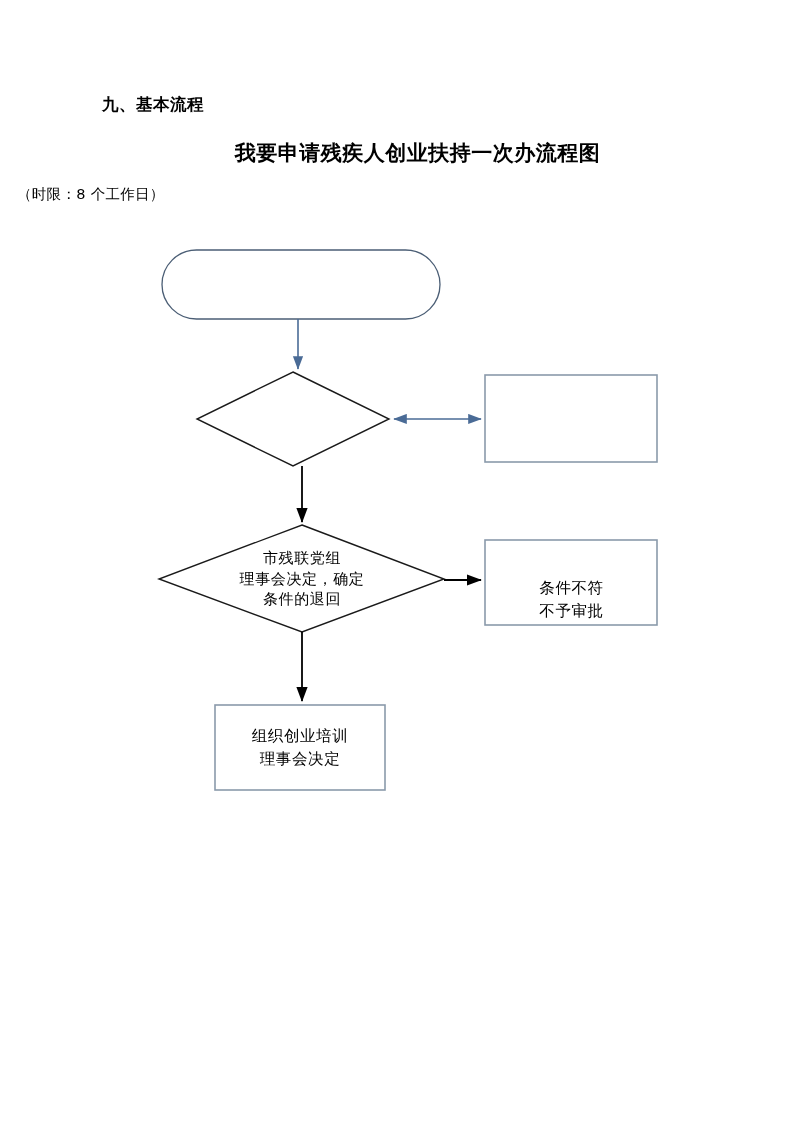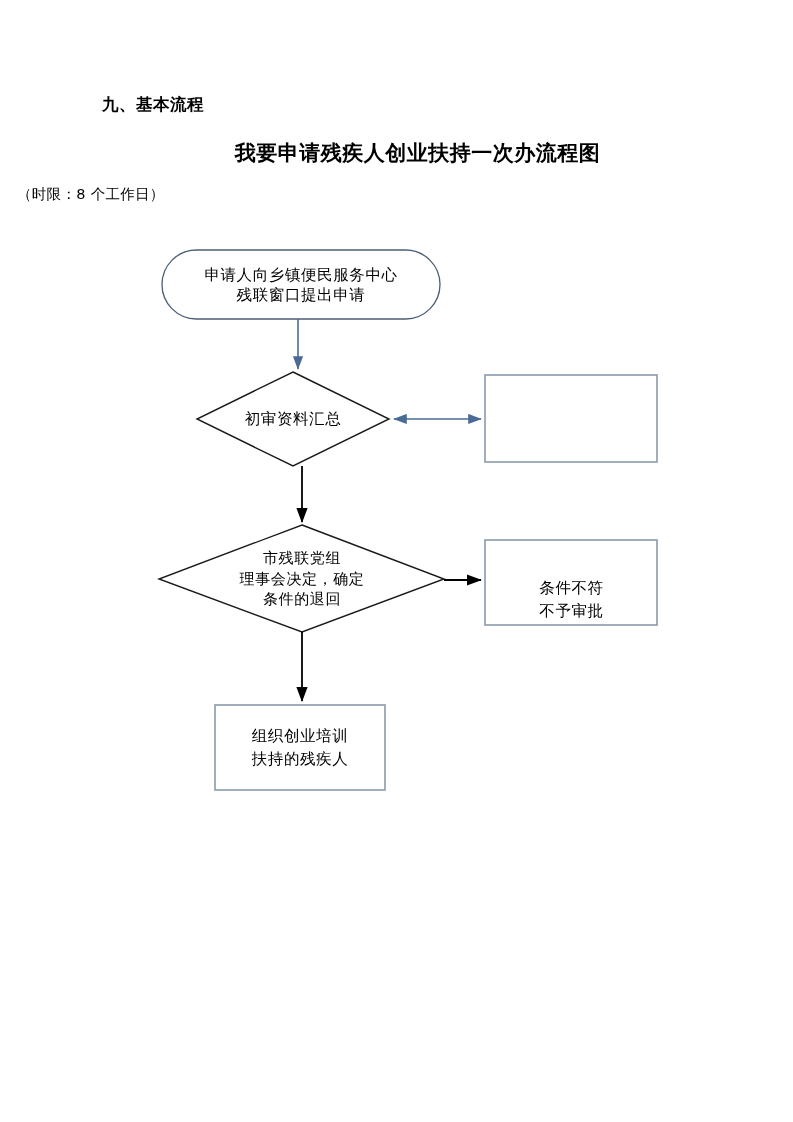--- a/index.html
+++ b/index.html
@@ -170,40 +170,33 @@
 
       <line x1="387" y1="419" x2="474" y2="419" stroke="#4a6b96" stroke-width="1.6" marker-start="url(#arrow-blue-start)" marker-end="url(#arrow-blue-end)"></line>
 
       <line x1="295" y1="466" x2="295" y2="522" stroke="#000000" stroke-width="1.8" marker-end="url(#arrow-black-end)"></line>
 
       <line x1="437" y1="580" x2="474" y2="580" stroke="#000000" stroke-width="1.8" marker-end="url(#arrow-black-end)"></line>
 
       <line x1="295" y1="632" x2="295" y2="701" stroke="#000000" stroke-width="1.8" marker-end="url(#arrow-black-end)"></line>
     </svg>
 
-    <div class="node-text" id="start-node-text">
-      <span class="ln">申请人向乡镇便民服务中心</span>
-      <span class="ln">残联窗口提出申请</span>
-    </div>
-
-    <div class="node-text" id="decision1-text">
-      <span class="ln">初审资料汇总</span>
-    </div>
+
 
 
     <div class="node-text" id="decision2-text">
       <span class="ln">市残联党组</span>
       <span class="ln">理事会决定，确定</span>
       <span class="ln">条件的退回</span>
     </div>
 
     <div class="node-text" id="reject2-text">
       <span class="ln">条件不符</span>
       <span class="ln">不予审批</span>
     </div>
 
     <div class="node-text" id="final-text">
       <span class="ln">组织创业培训</span>
-      <span class="ln">扶持的残疾人</span>
+      <span class="ln">理事会决定</span>
     </div>
 
   </div>
 </div>
 
 </body></html>

